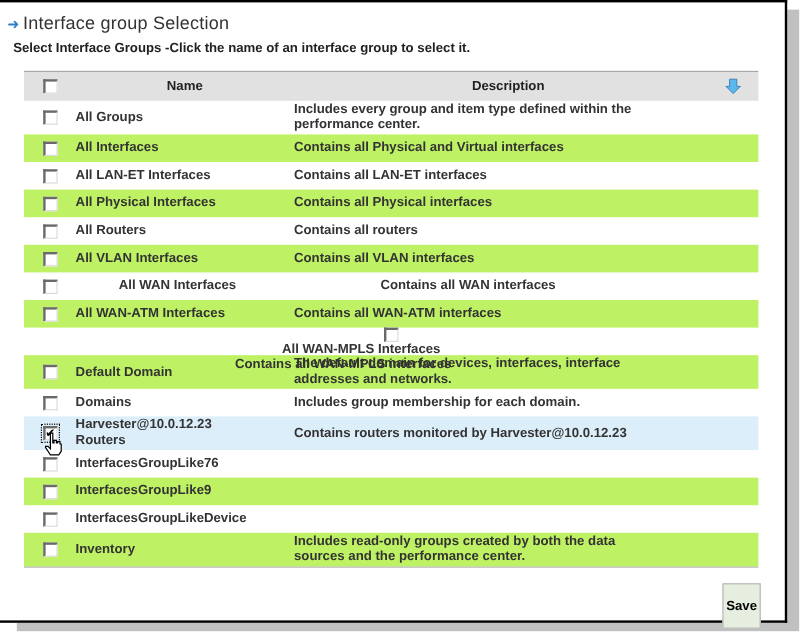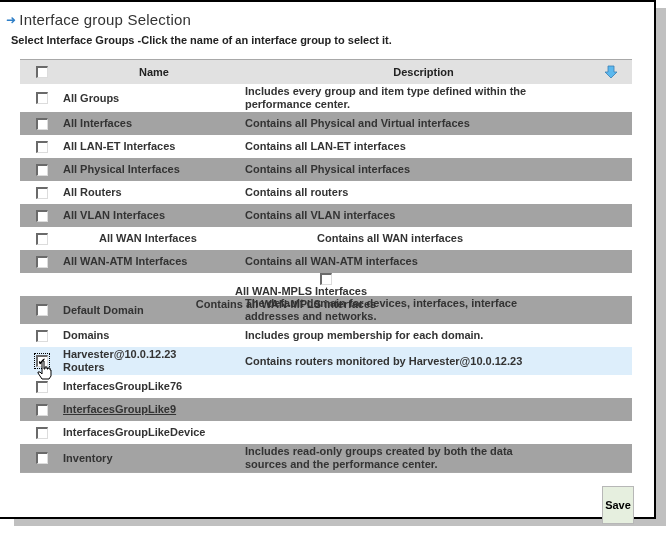--- a/index.html
+++ b/index.html
@@ -38,21 +38,21 @@
       position: absolute; left: 20px; top: 57px;
       width: 612px;
       border-top: 1px solid #a8a8a8;
       border-bottom: 1px solid #a8a8a8;
     }
     .row {
       display: flex; align-items: center;
       font-size: 11px; font-weight: bold; color: #333;
     }
     .row.header { height: 24px; background: #e1e1e1; color: #222; }
-    .row.alt { background: #a3a3a3; justify-content: flex-end; }
+    .row.alt { background: #bef264; justify-content: flex-end; }
     .row.selected { background: #ddeefb; }
     .cell-check { width: 43px; display: flex; justify-content: center; position: relative; }
     .cell-name { width: 182px; line-height: 13px; }
     .cell-desc { flex: 1; line-height: 13px; }
     .row.header .cell-name { text-align: center; }
     .row.header .cell-desc { text-align: center; padding-right: 30px; }
     .cb {
       width: 12px; height: 12px; background: #fff;
       border-top: 2px solid #6a6a6a; border-left: 2px solid #6a6a6a;
       border-right: 1px solid #dcdcdc; border-bottom: 1px solid #dcdcdc;
@@ -190,21 +190,21 @@
           <div class="cell-name" style="width: 150px; padding-right: 0px;">Harvester@10.0.12.23 Routers</div>
           <div class="cell-desc" style="padding-right: 80px; margin-left: 32px;">Contains routers monitored by Harvester@10.0.12.23</div>
         </div>
         <div class="row" style="height: 23px;">
           <div class="cell-check">
             <div class="cb"></div>
           </div>
           <div class="cell-name">InterfacesGroupLike76</div>
           <div class="cell-desc" style="padding-right: 80px;"></div>
         </div>
-        <div class="row alt" style="height: 23px; text-decoration: underline;">
+        <div class="row alt" style="height: 23px;">
           <div class="cell-check">
             <div class="cb"></div>
           </div>
           <div class="cell-name">InterfacesGroupLike9</div>
           <div class="cell-desc" style="padding-right: 80px;"></div>
         </div>
         <div class="row" style="height: 23px;">
           <div class="cell-check">
             <div class="cb"></div>
           </div>

